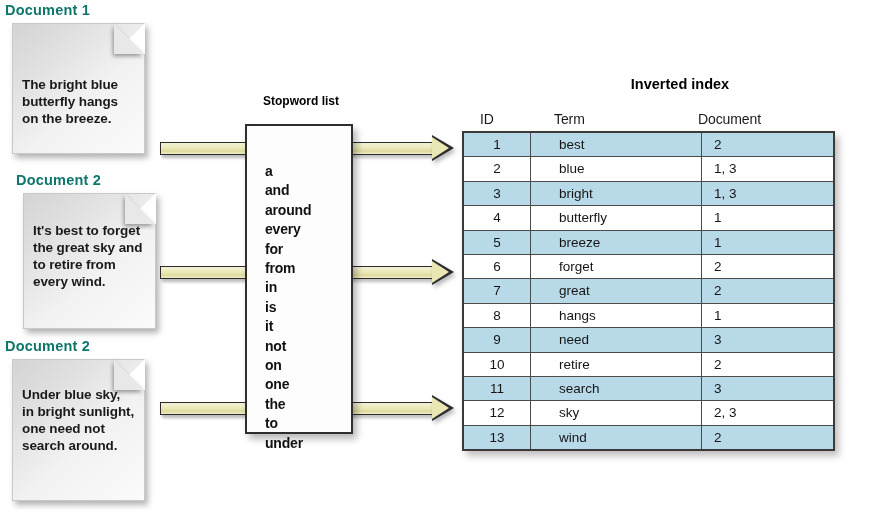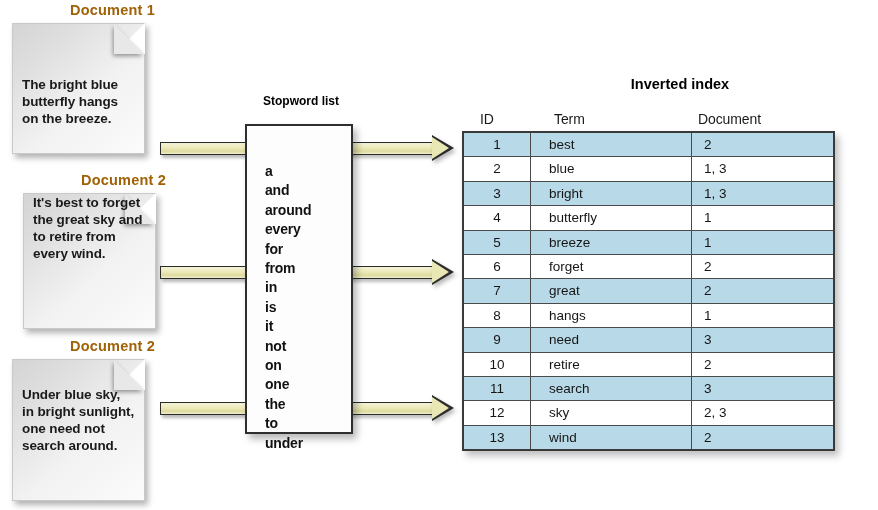--- a/index.html
+++ b/index.html
@@ -22,23 +22,23 @@
     width: 878px;
     height: 510px;
     background: #ffffff;
   }
 
   
   .doc-group { position: absolute; left: 0; width: 160px; }
   .doc-title {
     font-size: 14.5px;
     font-weight: bold;
-    text-align: right;
+    text-align: left;
     letter-spacing: 0.2px;
-    color: #a16207;
+    color: #0f766e;
     width: 150px;
     margin-left: 5px;
   }
   .doc-card {
     position: relative;
     width: 133px;
     margin-left: 12px;
     margin-top: 5px;
     background: linear-gradient(138deg, #d4d4d4 0%, #dedede 22%, #f2f2f2 58%, #fbfbfb 100%);
     border: 1px solid #c9c9c9;
@@ -71,21 +71,21 @@
     padding: 0 9px;
     letter-spacing: -0.1px;
   }
 
   #doc1 { top: 2px; }
   #doc1 .doc-card { height: 131px; }
   #doc1 .doc-text { padding-top: 52px; }
 
   #doc2 { top: 172px; margin-left: 11px; }
   #doc2 .doc-card { height: 136px; }
-  #doc2 .doc-text { }
+  #doc2 .doc-text { padding-top: 28px; }
 
   #doc3 { top: 338px; }
   #doc3 .doc-card { height: 142px; }
   #doc3 .doc-text { padding-top: 26px; }
 
   
   .arrow-left {
     position: absolute;
     left: 160px;
     width: 95px;
@@ -217,21 +217,21 @@
   }
   #index-table tr:last-child td { border-bottom: none; }
   #index-table tr.alt td { background: #b8d9e8; }
   #index-table td.c-id {
     width: 66px;
     text-align: center;
     border-right: 1.2px solid #4a4a4a;
   }
   #index-table td.c-term {
     width: 142px;
-    padding-left: 18px;
+    padding-left: 28px;
     border-right: 1.2px solid #4a4a4a;
   }
   #index-table td.c-doc {
     padding-left: 12px;
   }
 </style>
 </head>
 <body>
 
 <div id="stage">

